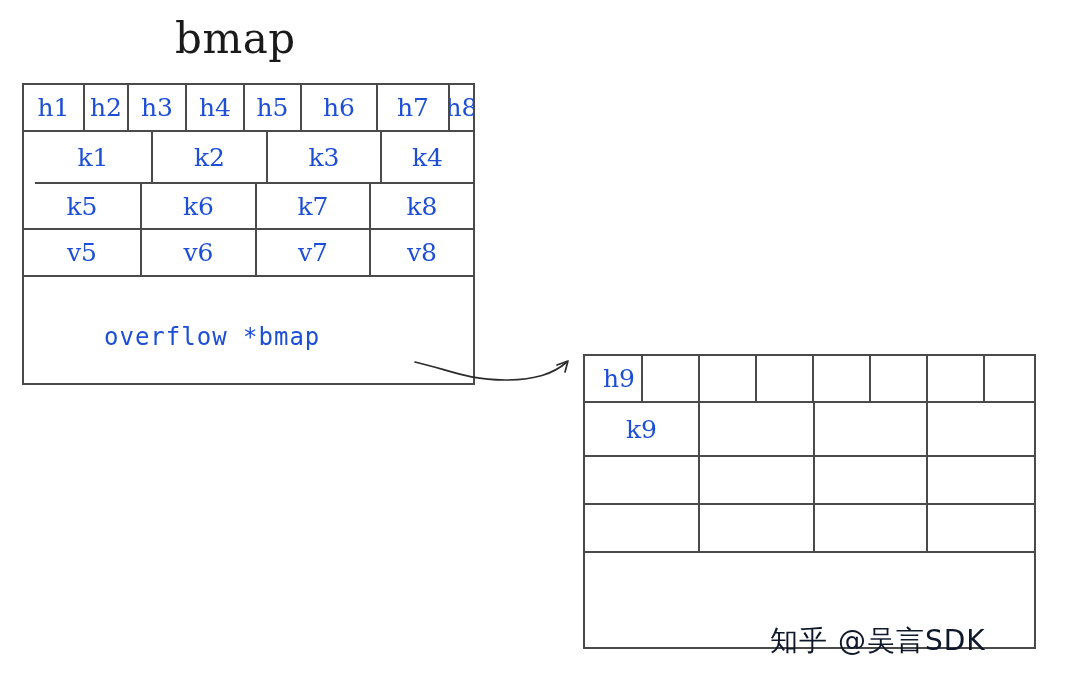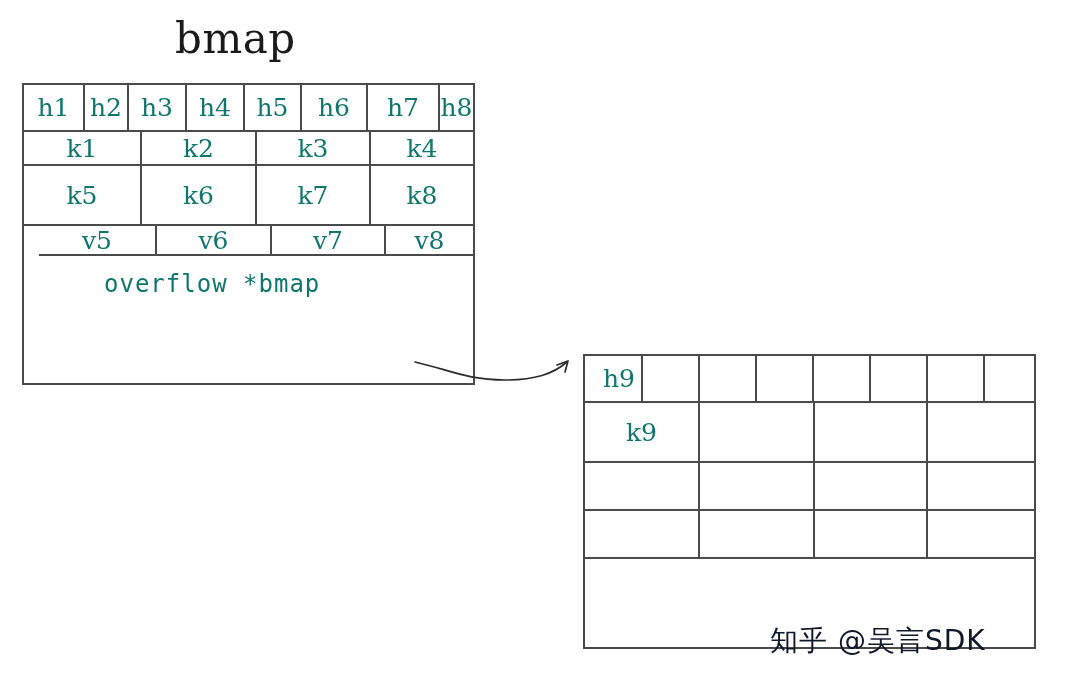--- a/index.html
+++ b/index.html
@@ -56,21 +56,21 @@
   }
 
   .tcell {
     box-sizing: border-box;
     border-right: 2px solid #4a4a4a;
     display: flex;
     align-items: center;
     justify-content: center;
     font-family: "DejaVu Serif", serif;
     font-size: 25px;
-    color: #0f766e;
+    color: #1d4ed8;
     overflow: hidden;
     white-space: nowrap;
   }
   .tcell.lastcol {
     border-right: none;
   }
   .tcell.mono {
     font-family: "DejaVu Sans Mono", monospace;
     font-size: 24px;
     letter-spacing: 1px;
@@ -82,35 +82,35 @@
   }
 
   
   #table-bmap {
     left: 22px;
     top: 83px;
     width: 453px;
     height: 302px;
   }
   #table-bmap .r-h  { height: 47px; }
-  #table-bmap .r-k1 { height: 34px; }
-  #table-bmap .r-k2 { height: 60px; }
+  #table-bmap .r-k1 { height: 52px; margin-left: 11px; }
+  #table-bmap .r-k2 { height: 46px; }
   #table-bmap .r-v1 { height: 54px; }
-  #table-bmap .r-v2 { height: 30px; margin-left: 15px; }
-  #table-bmap .r-of { height: 56px; }
+  #table-bmap .r-v2 { height: 47px; }
+  #table-bmap .r-of { height: 56px; margin-top: 32px; }
 
   
   #table-overflow {
     left: 583px;
     top: 354px;
     width: 453px;
     height: 295px;
   }
   #table-overflow .r-h  { height: 47px; }
-  #table-overflow .r-k1 { height: 60px; }
+  #table-overflow .r-k1 { height: 54px; }
   #table-overflow .r-k2 { height: 48px; }
   #table-overflow .r-v1 { height: 49px; }
   #table-overflow .r-v2 { height: 48px; }
   #table-overflow .r-of { height: 50px; }
 
   .tcell.align-left-pad {
     justify-content: flex-start;
     padding-left: 18px;
   }
 
@@ -153,21 +153,21 @@
   <div class="title">bmap</div>
 
   <div class="bmap-table" id="table-bmap">
 
     <div class="trow hrow r-h">
       <div class="tcell" style="width:61px">h1</div>
       <div class="tcell" style="width:44px">h2</div>
       <div class="tcell" style="width:58px">h3</div>
       <div class="tcell" style="width:58px">h4</div>
       <div class="tcell" style="width:57px">h5</div>
-      <div class="tcell" style="width:66px">h6</div>
+      <div class="tcell" style="width:76px">h6</div>
       <div class="tcell" style="width:72px">h7</div>
       <div class="tcell lastcol" style="flex:1">h8</div>
     </div>
 
     <div class="trow r-k1">
       <div class="tcell" style="width:118px">k1</div>
       <div class="tcell" style="width:115px">k2</div>
       <div class="tcell" style="width:114px">k3</div>
       <div class="tcell lastcol" style="flex:1">k4</div>
     </div>

